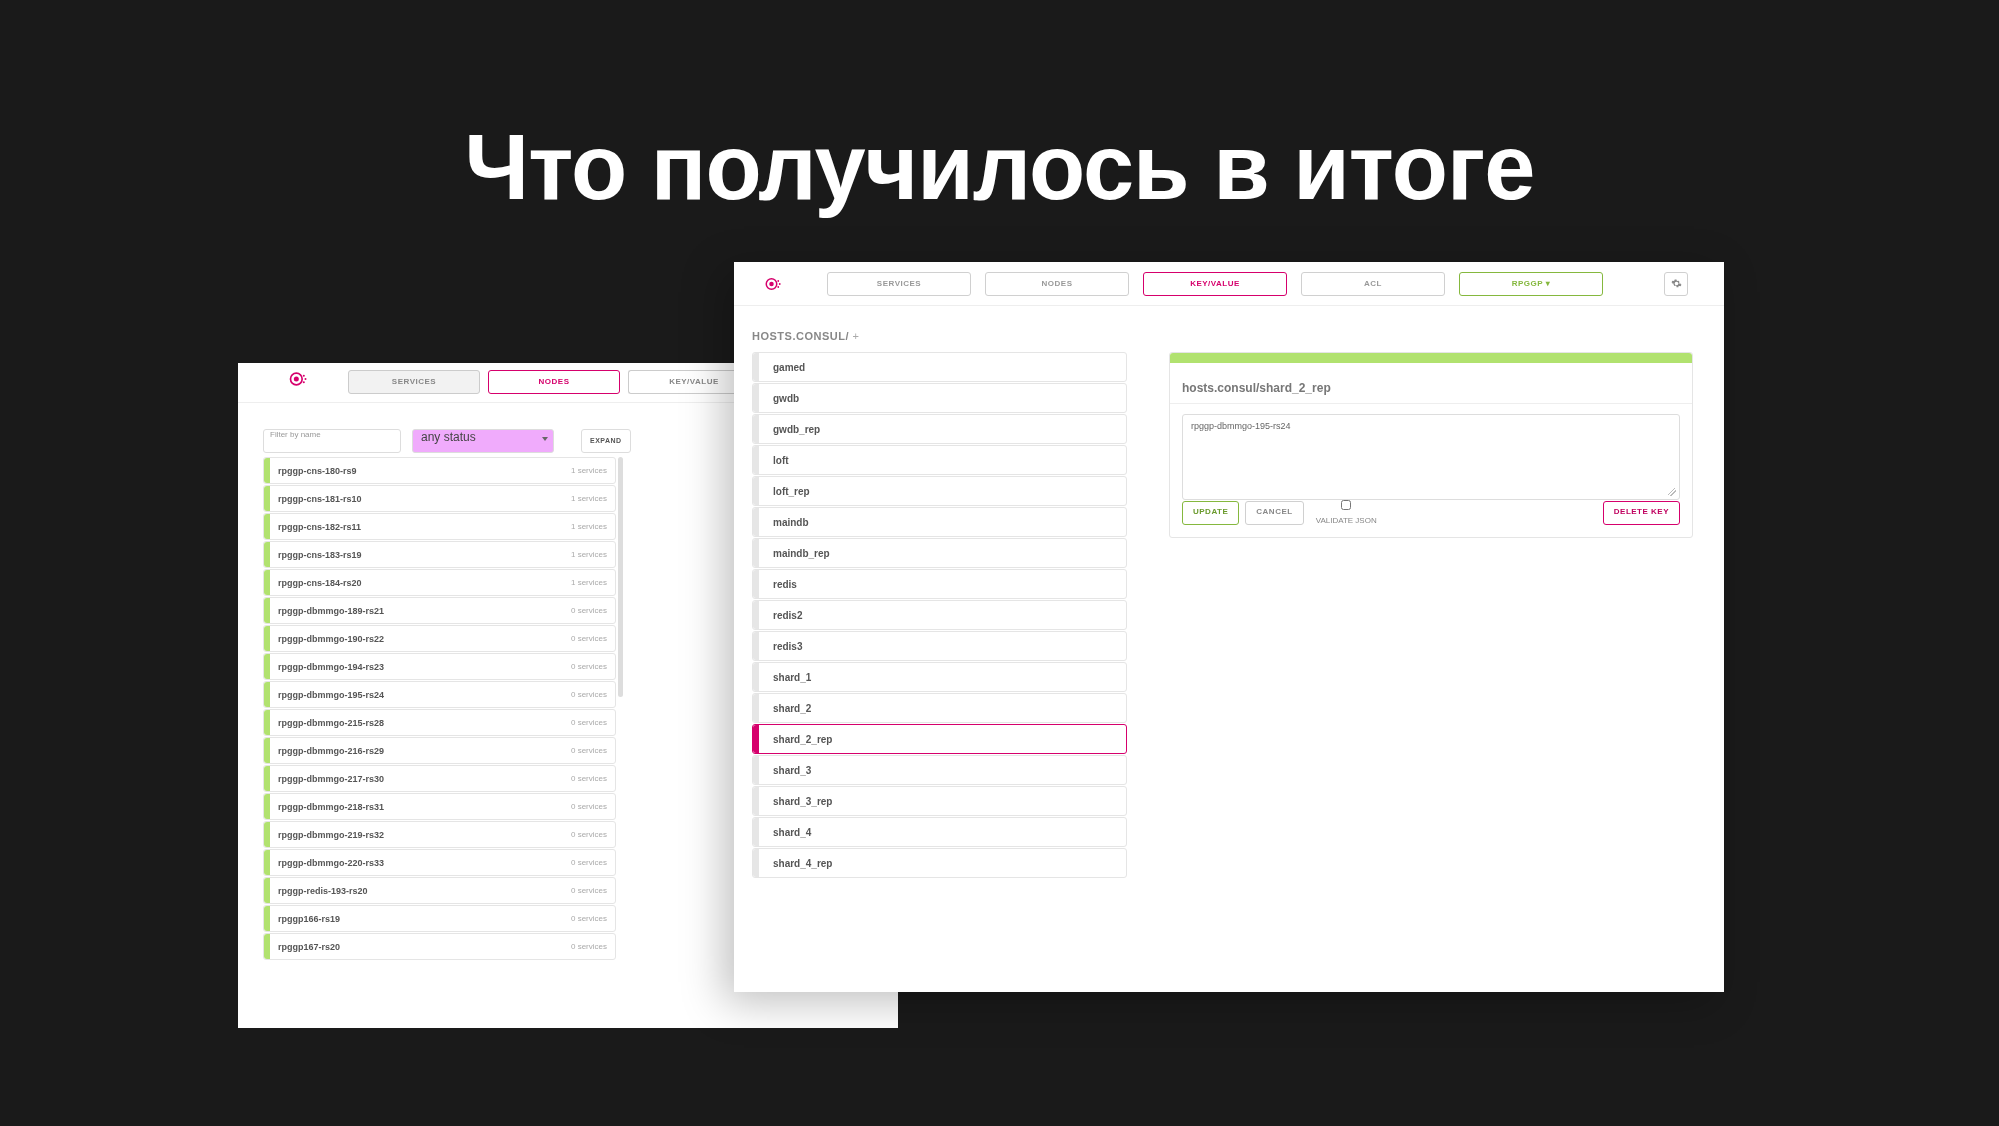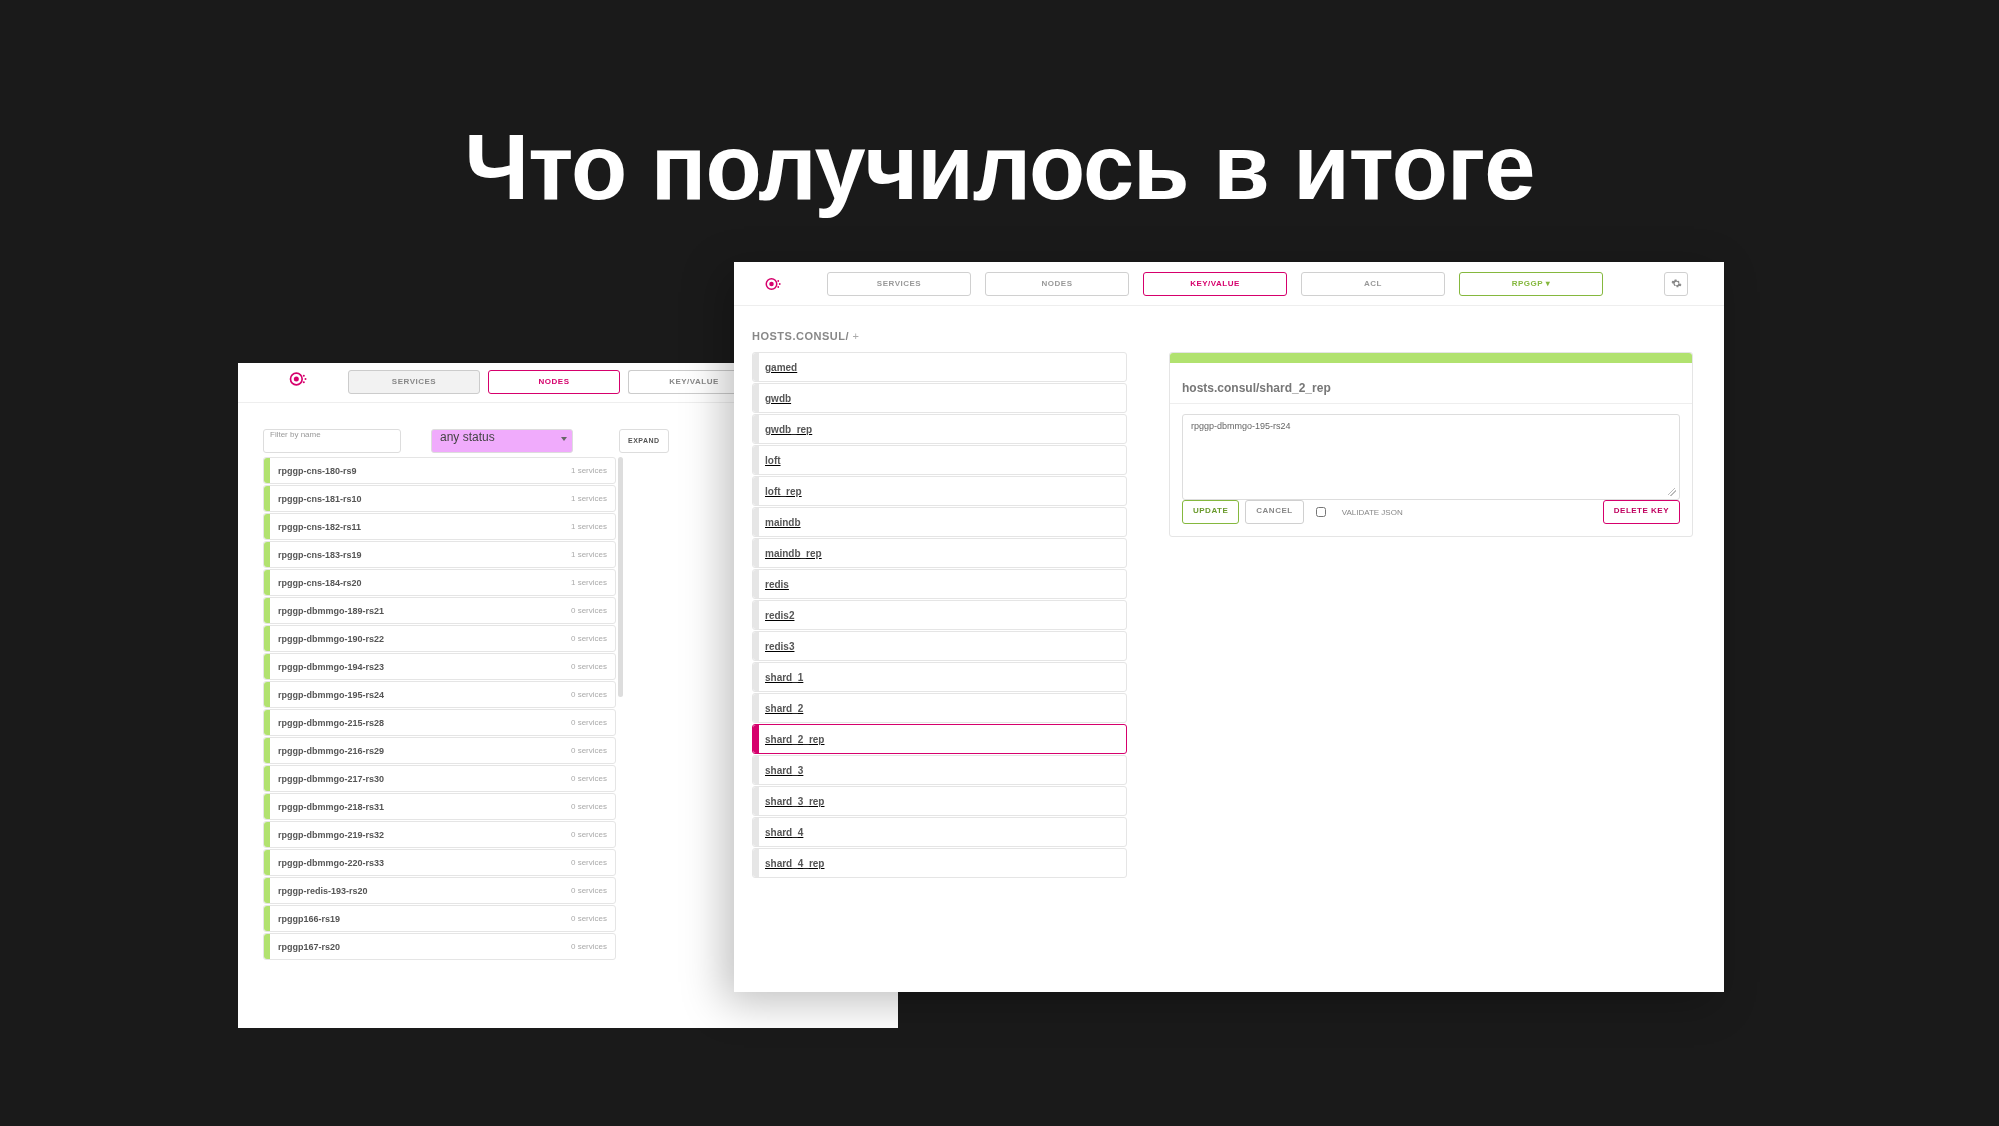--- a/index.html
+++ b/index.html
@@ -76,21 +76,21 @@
   .back-tab.nodes { width: 130px; border-color: #d6006c; color: #d6006c; }
   .back-tab.kv { width: 130px; }
   .back-tab.kv-partial { border-right: none; border-top-right-radius:0; border-bottom-right-radius:0; }
 
   .filter-row {
     position: absolute;
     left: 25px;
     top: 66px;
     display: flex;
     align-items: flex-start;
-    gap: 30px;
+    gap: 11px;
   }
   .filter-input {
     width: 124px;
     height: 22px;
     border: 1px solid #ddd;
     border-radius: 3px;
     font-size: 8px;
     padding: 0 6px;
     color: #999;
     background: #fff;
@@ -262,23 +262,22 @@
   }
   .key-row {
     position: relative;
     height: 30px;
     border: 1px solid #e5e5e5;
     border-radius: 3px;
     margin-bottom: 1px;
     background: #fff;
     display: flex;
     align-items: center;
-    padding-left: 12px;
+    padding-left: 20px;
     box-sizing: border-box;
-    text-decoration: underline;
   }
   .key-stripe {
     position: absolute;
     left: 0; top: 0; bottom: 0;
     width: 6px;
     background: #e6e6e6;
     border-top-left-radius: 3px;
     border-bottom-left-radius: 3px;
   }
   .key-row.selected { border-color: #d6006c; text-align: center; }
@@ -352,24 +351,25 @@
     border-radius: 3px;
     padding: 0 10px;
     color: #888;
     background: #fff;
   }
   .btn.update { border-color: #85b83e; color: #6a9a2c; }
   .btn.delete { border-color: #d6006c; color: #c0005f; margin-left: auto; }
   .validate {
     display: flex;
     align-items: center;
-    gap: 16px;
+    gap: 6px;
     font-size: 8px;
     color: #888;
     margin-left: 6px;
+    flex-direction: column;
   }
   .validate input { width: 10px; height: 10px; margin: 0; }
 
   
   .consul-logo svg { width: 100%; height: 100%; }
 </style>
 </head>
 <body>
 
 <div class="stage">

